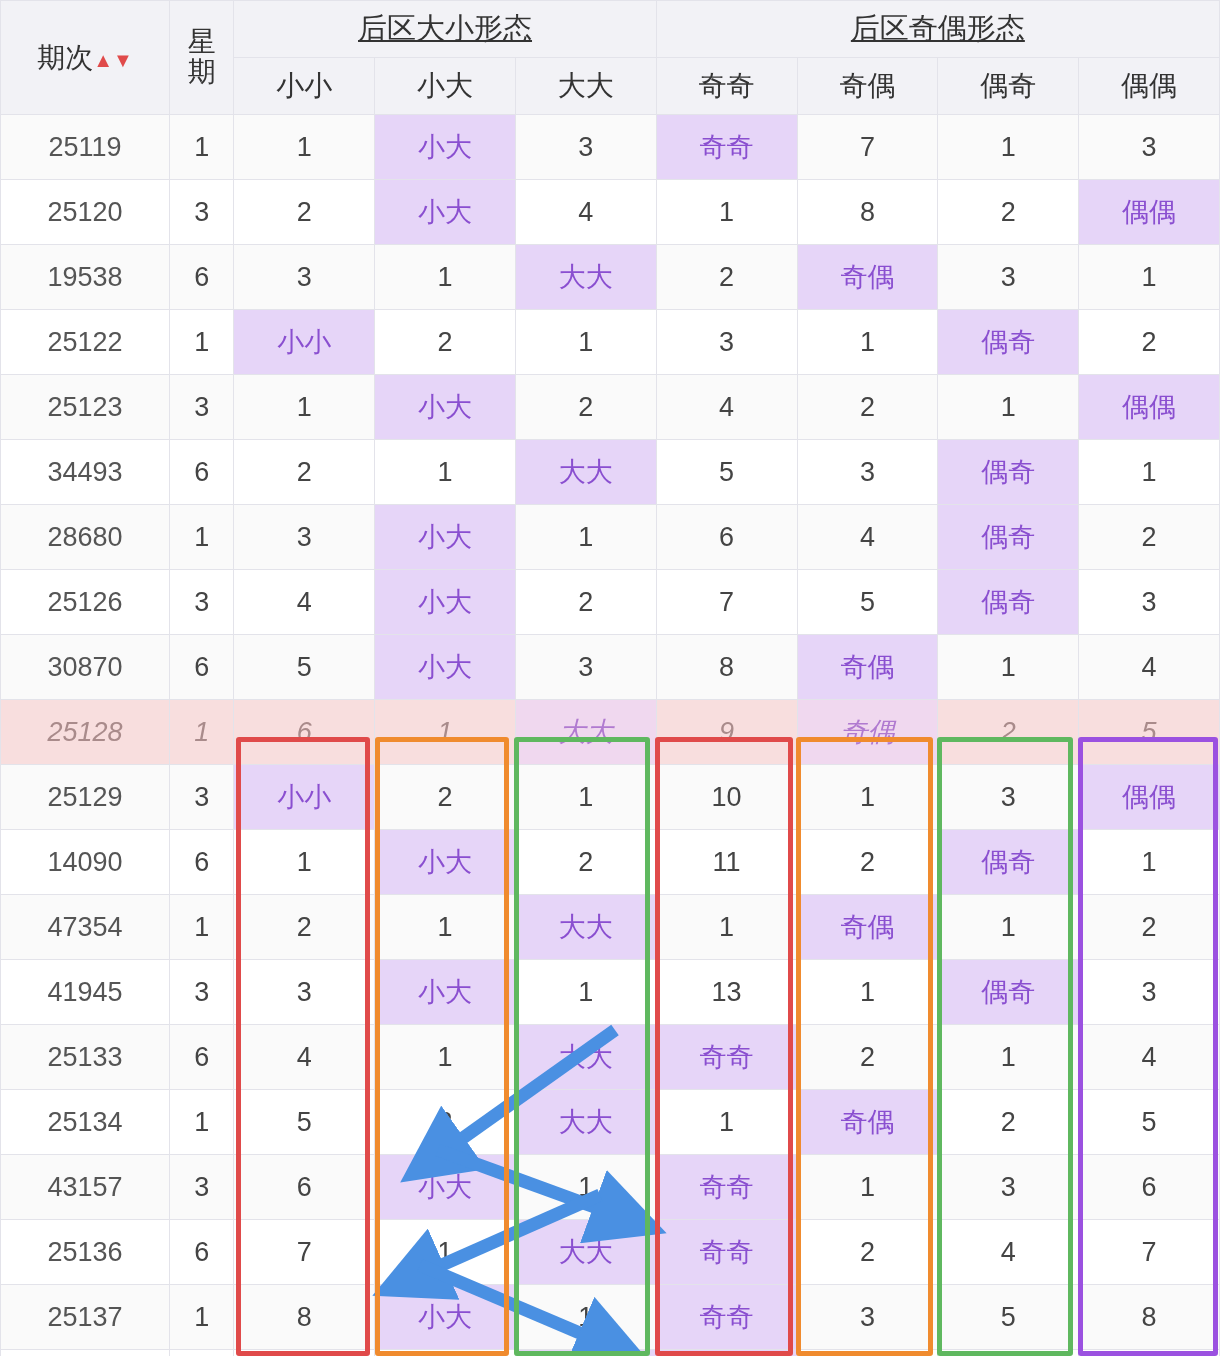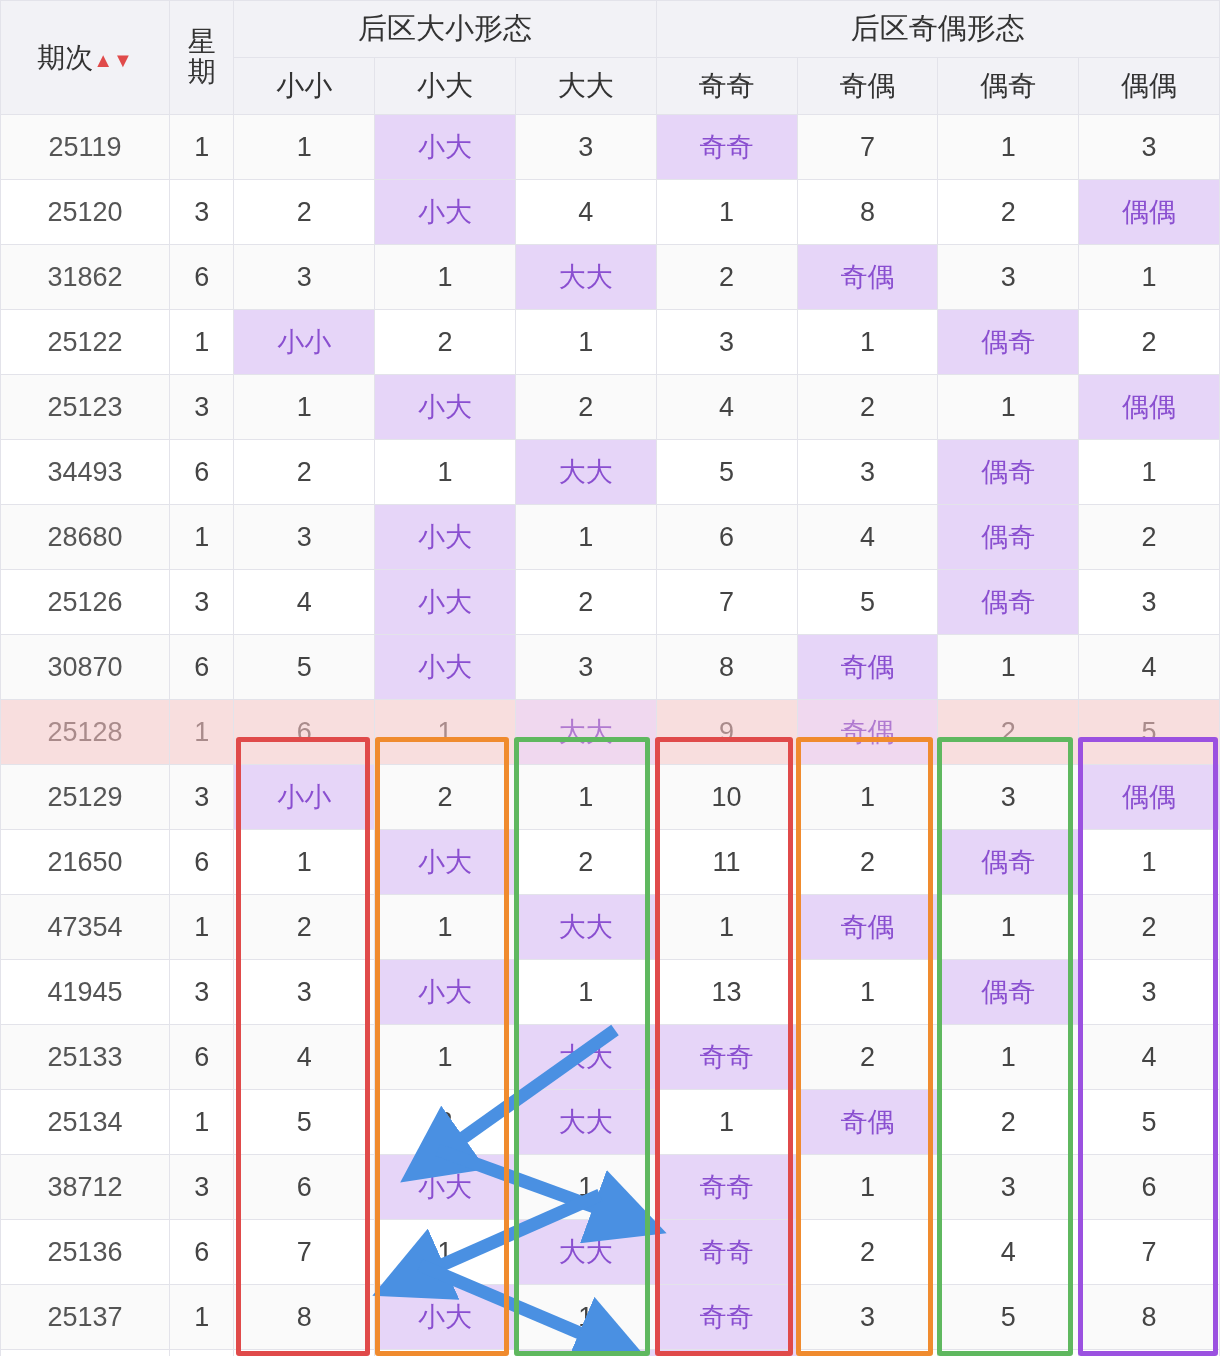--- a/index.html
+++ b/index.html
@@ -19,30 +19,30 @@
     font-size:27px;
     color:#444;
   }
   thead th{
     background:#f2f2f6;
     font-size:28px;
     color:#333;
     font-weight:normal;
     height:54px;
   }
-  thead th.grouphead{font-size:29px;}
+  thead th.grouphead{font-size:29px;text-decoration:underline;}
   td{height:62px;}
   
   col.c-issue{width:168px;}
   col.c-week{width:64px;}
   col.c-d{width:140px;}
   tbody tr:nth-child(odd) td{background:#fafafa;}
   tbody tr:nth-child(even) td{background:#ffffff;}
   td.hit{background:#e6d5f8 !important;color:#8a4fd0;}
-  tr.highlight td{background:#f8dede !important;color:#a98b8b;}
+  tr.highlight td{background:#f8dede !important;color:#a98b8b;font-style:italic;}
   tr.highlight td.hit{background:#f0d8ef !important;color:#b07ad0;}
   .issue{color:#555;margin-top:36px;}
   
   .boxlayer{position:absolute;left:0;top:0;width:1220px;height:100%;pointer-events:none;}
   .box{position:absolute;border-width:5px;border-style:solid;border-radius:3px;box-sizing:border-box;}
   svg.arrows{position:absolute;left:0;top:0;overflow:visible;}
 </style>
 </head>
 <body>
 
@@ -96,21 +96,21 @@
           <td>3</td>
           <td>2</td>
           <td class="hit">小大</td>
           <td>4</td>
           <td>1</td>
           <td>8</td>
           <td>2</td>
           <td class="hit">偶偶</td>
         </tr>
         <tr>
-          <td class="issue">31862</td>
+          <td class="issue">19538</td>
           <td>6</td>
           <td>3</td>
           <td>1</td>
           <td class="hit">大大</td>
           <td>2</td>
           <td class="hit">奇偶</td>
           <td>3</td>
           <td>1</td>
         </tr>
         <tr>
@@ -195,21 +195,21 @@
           <td>3</td>
           <td class="hit">小小</td>
           <td>2</td>
           <td>1</td>
           <td>10</td>
           <td>1</td>
           <td>3</td>
           <td class="hit">偶偶</td>
         </tr>
         <tr>
-          <td class="issue">21650</td>
+          <td class="issue">14090</td>
           <td>6</td>
           <td>1</td>
           <td class="hit">小大</td>
           <td>2</td>
           <td>11</td>
           <td>2</td>
           <td class="hit">偶奇</td>
           <td>1</td>
         </tr>
         <tr>
@@ -250,21 +250,21 @@
           <td>1</td>
           <td>5</td>
           <td>2</td>
           <td class="hit">大大</td>
           <td>1</td>
           <td class="hit">奇偶</td>
           <td>2</td>
           <td>5</td>
         </tr>
         <tr>
-          <td class="issue">38712</td>
+          <td class="issue">43157</td>
           <td>3</td>
           <td>6</td>
           <td class="hit">小大</td>
           <td>1</td>
           <td class="hit">奇奇</td>
           <td>1</td>
           <td>3</td>
           <td>6</td>
         </tr>
         <tr>

